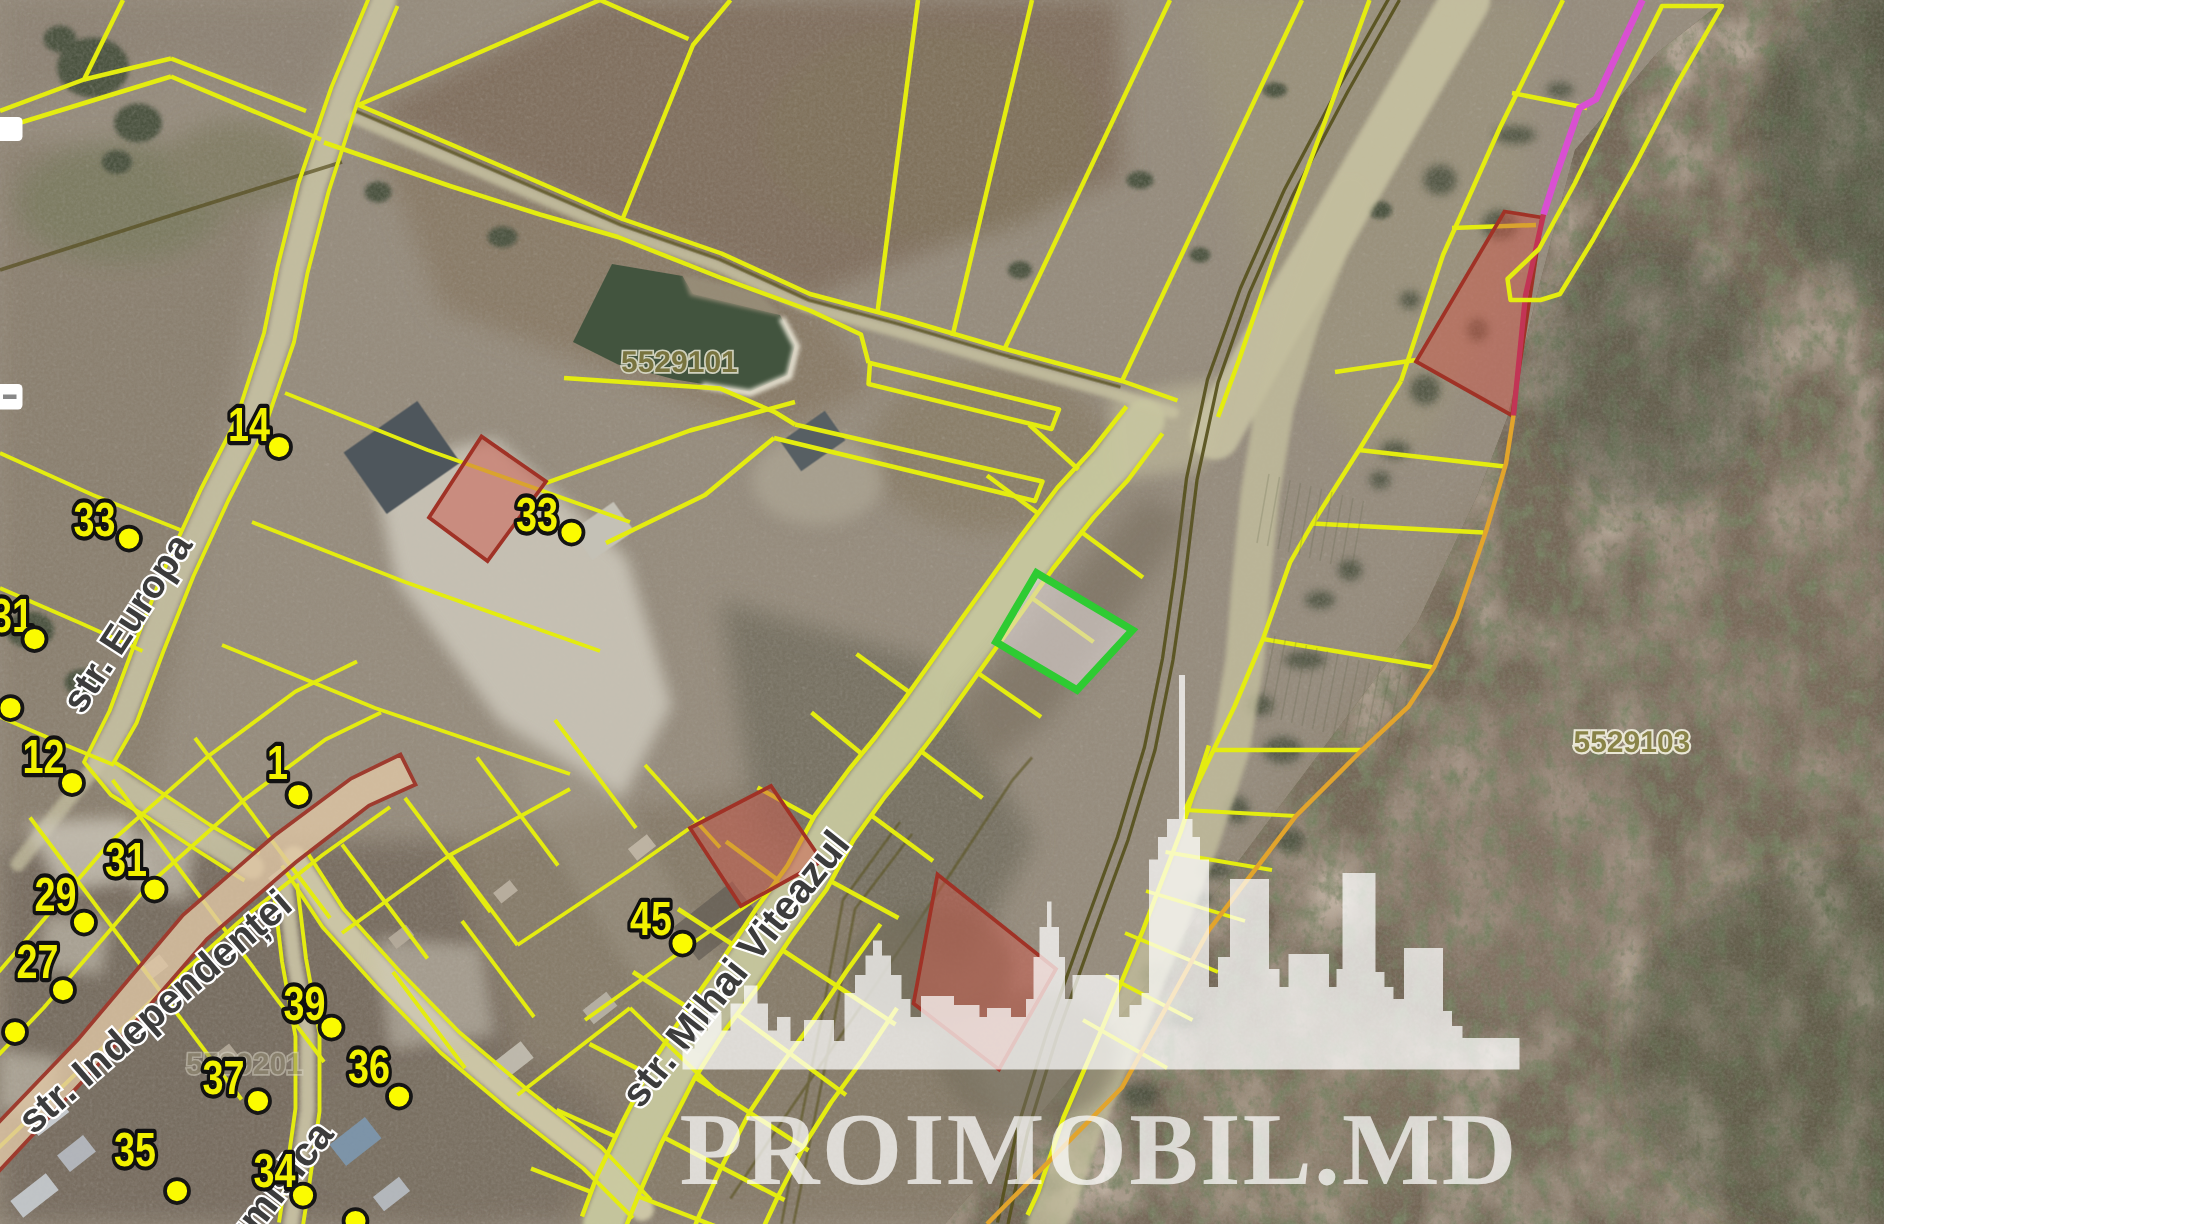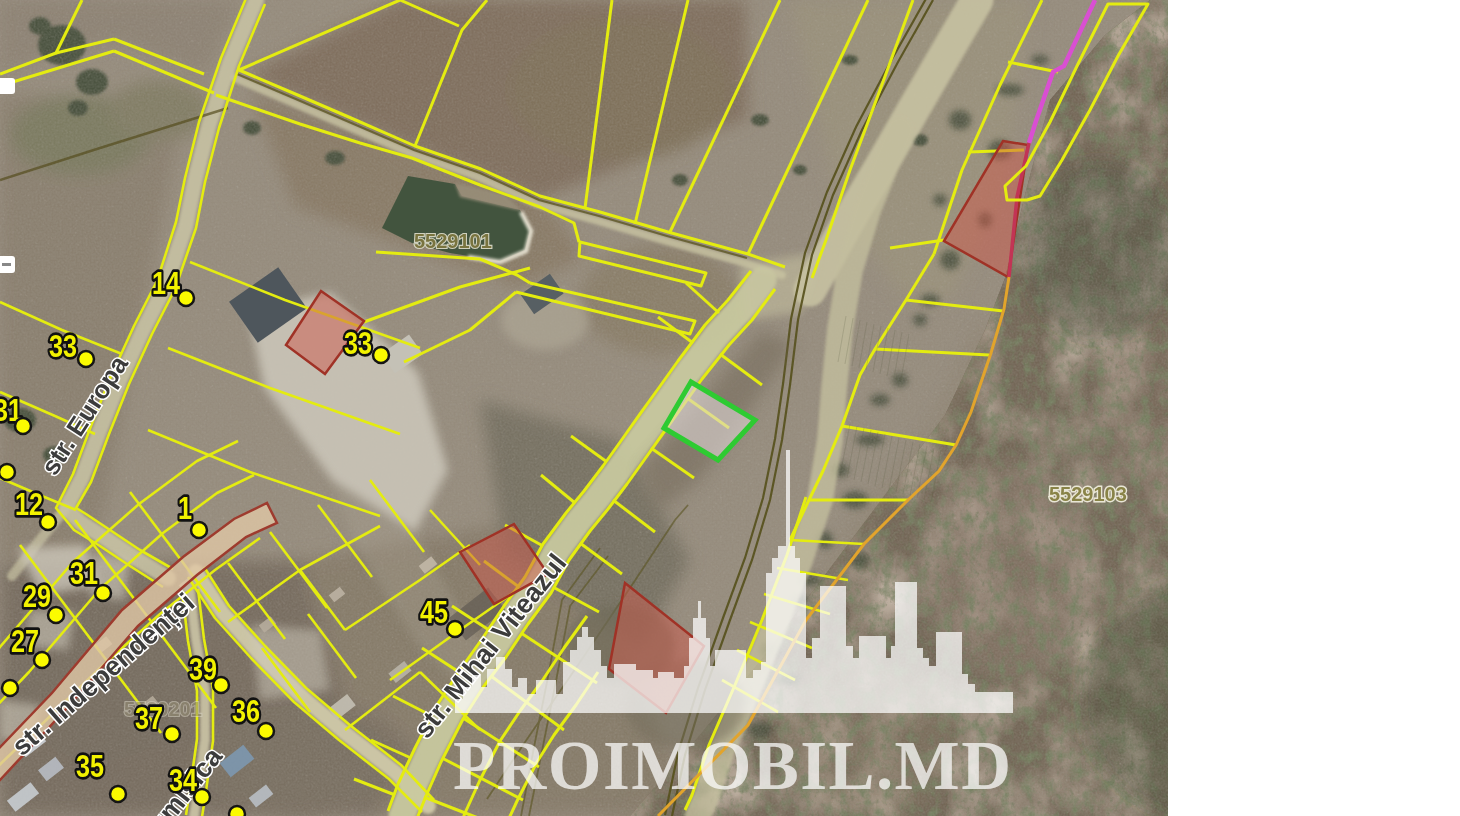--- a/index.html
+++ b/index.html
@@ -1,16 +1,16 @@
 <!DOCTYPE html>
 <html><head>
 <meta charset="utf-8">
 <style>
 html,body{margin:0;padding:0;}
-#map{position:relative;width:1168px;height:816px;overflow:hidden;background:#fde047;font-family:"Liberation Sans",sans-serif;}
+#map{position:relative;width:1256px;height:816px;overflow:hidden;background:#fde047;font-family:"Liberation Sans",sans-serif;}
 svg{display:block;}
 </style>
 </head>
 <body>
 <div id="map">
 <svg width="1460" height="816" viewBox="0 0 1460 816">
 <defs>
 <filter id="soft8">
           <feGaussianBlur stdDeviation="8"></feGaussianBlur>
         </filter>

